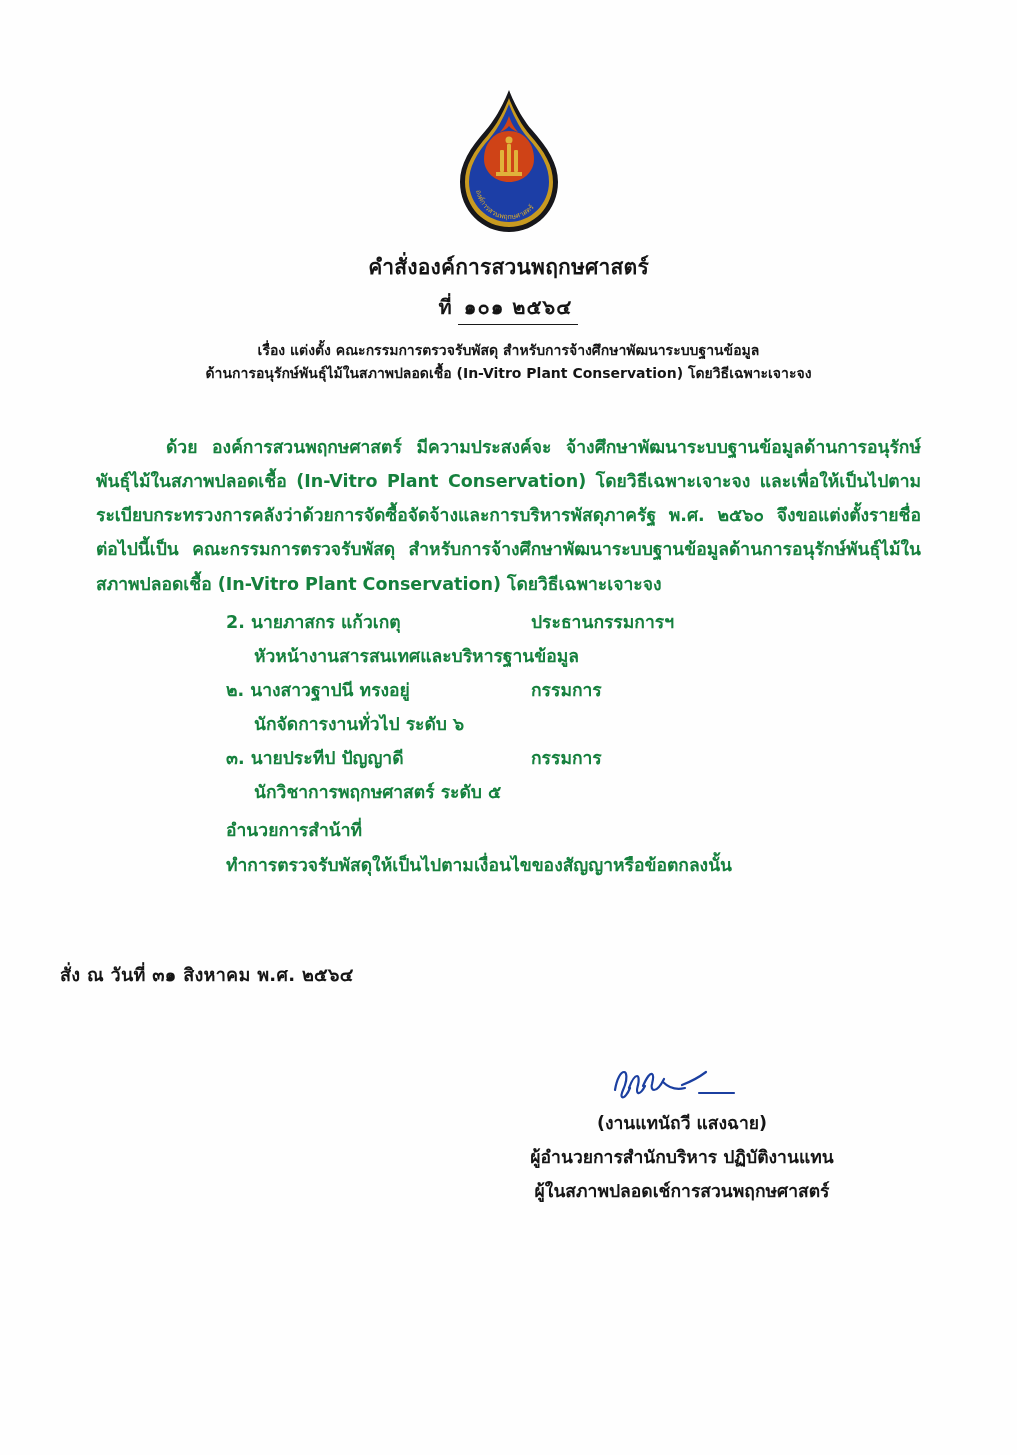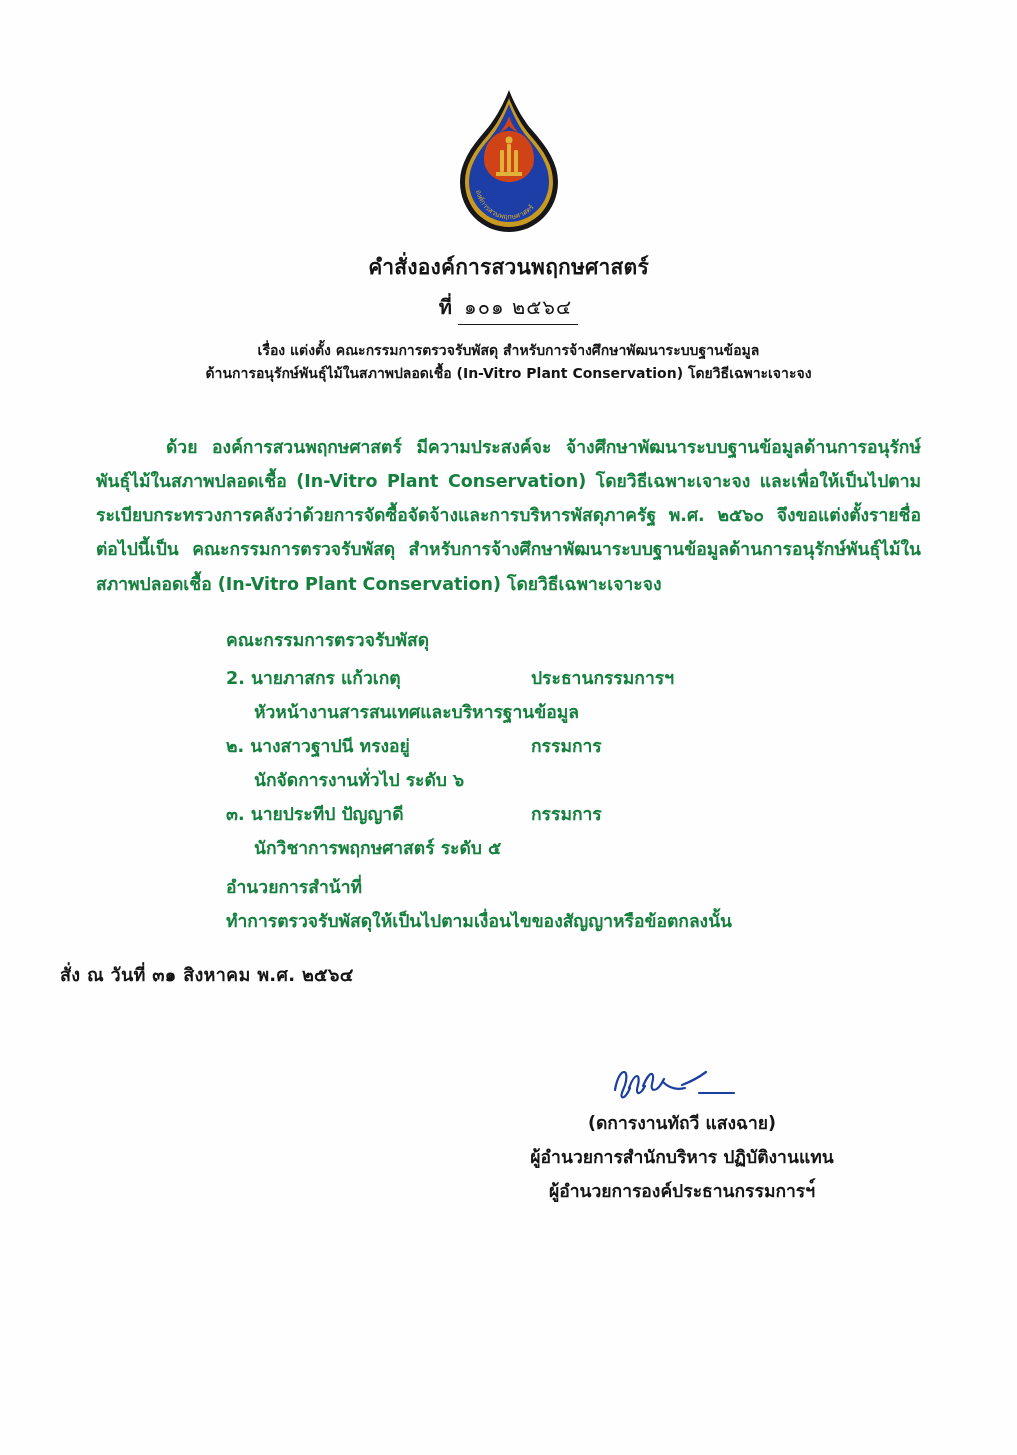--- a/index.html
+++ b/index.html
@@ -56,21 +56,21 @@
     margin-top: 8px;
     font-size: 20px;
     font-weight: 700;
     display: flex;
     justify-content: center;
     align-items: baseline;
     gap: 6px;
   }
   .doc-number-label { font-weight: 700; }
   .doc-number-value {
-    font-weight: 400;
+    font-weight: 700;
     border-bottom: 1.6px solid #1a1a1a;
     padding: 0 6px 1px 6px;
     letter-spacing: 1px;
     text-align: center;
   }
 
   .subject {
     margin-top: 14px;
     font-size: 14px;
     font-weight: 700;
@@ -200,21 +200,20 @@
     </div>
     <div class="subject">
       <span class="l1">เรื่อง แต่งตั้ง คณะกรรมการตรวจรับพัสดุ สำหรับการจ้างศึกษาพัฒนาระบบฐานข้อมูล</span>
       <span class="l2">ด้านการอนุรักษ์พันธุ์ไม้ในสภาพปลอดเชื้อ (In-Vitro Plant Conservation) โดยวิธีเฉพาะเจาะจง</span>
     </div>
   </div>
 
   <div class="body-block">
     <div class="para"><span class="first-indent"></span><span>ด้วย องค์การสวนพฤกษศาสตร์ มีความประสงค์จะ จ้างศึกษาพัฒนาระบบฐานข้อมูลด้านการอนุรักษ์พันธุ์ไม้ในสภาพปลอดเชื้อ (In-Vitro Plant Conservation) โดยวิธีเฉพาะเจาะจง  และเพื่อให้เป็นไปตามระเบียบกระทรวงการคลังว่าด้วยการจัดซื้อจัดจ้างและการบริหารพัสดุภาครัฐ พ.ศ. ๒๕๖๐ จึงขอแต่งตั้งรายชื่อต่อไปนี้เป็น คณะกรรมการตรวจรับพัสดุ สำหรับการจ้างศึกษาพัฒนาระบบฐานข้อมูลด้านการอนุรักษ์พันธุ์ไม้ในสภาพปลอดเชื้อ (In-Vitro Plant Conservation) โดยวิธีเฉพาะเจาะจง</span></div>
 
-    <div class="section-label">คณะกรรมการตรวจรับพัสดุ</div>
 
     <div class="members">
       <div>
         <div class="member-row">
           <span class="member-name">2. นายภาสกร แก้วเกตุ</span>
           <span class="member-role">ประธานกรรมการฯ</span>
         </div>
         <div class="member-sub">หัวหน้างานสารสนเทศและบริหารฐานข้อมูล</div>
       </div>
       <div>
@@ -245,18 +244,18 @@
         <g fill="none" stroke="#1b3fa0" stroke-width="2.2" stroke-linecap="round">
           <path d="M38 30 c2 -12 6 -18 9 -18 c3 0 3 7 1 13 c-2 6 -5 10 -3 12 c2 2 6 -4 8 -9"></path>
           <path d="M52 28 c3 -8 6 -12 8 -12 c2 0 2 5 1 9 c-1 4 -2 7 0 8 c2 1 5 -3 7 -7"></path>
           <path d="M66 26 c4 -9 7 -13 9 -12 c2 1 1 6 0 10 c-1 3 0 6 2 6 c3 0 7 -5 10 -11"></path>
           <path d="M86 22 c6 6 14 8 22 6"></path>
           <path d="M105 25 c8 -3 16 -7 24 -13"></path>
           <path d="M122 33 l35 0"></path>
         </g>
       </svg>
     </div>
-    <div class="sign-name">(ดการงานทัถวี แสงฉาย)</div>
+    <div class="sign-name">(งานแทนัถวี แสงฉาย)</div>
     <div class="sign-pos1">ผู้อำนวยการสำนักบริหาร ปฏิบัติงานแทน</div>
-    <div class="sign-pos2">ผู้อำนวยการองค์ประธานกรรมการฯ์</div>
+    <div class="sign-pos2">ผู้ในสภาพปลอดเช์การสวนพฤกษศาสตร์</div>
   </div>
 
 </div>
 
 </body></html>

